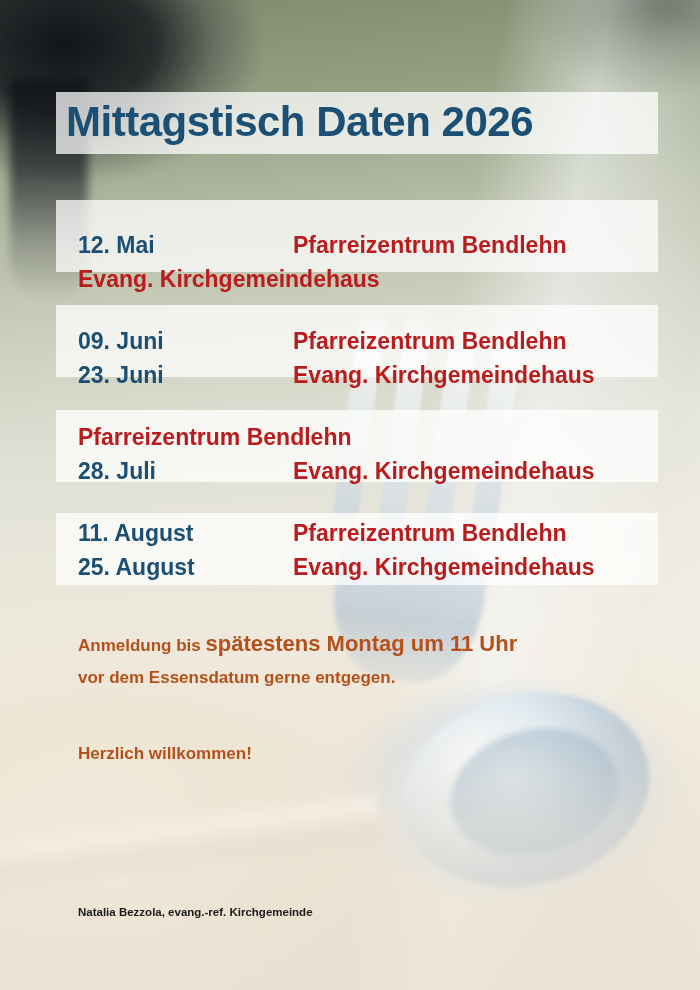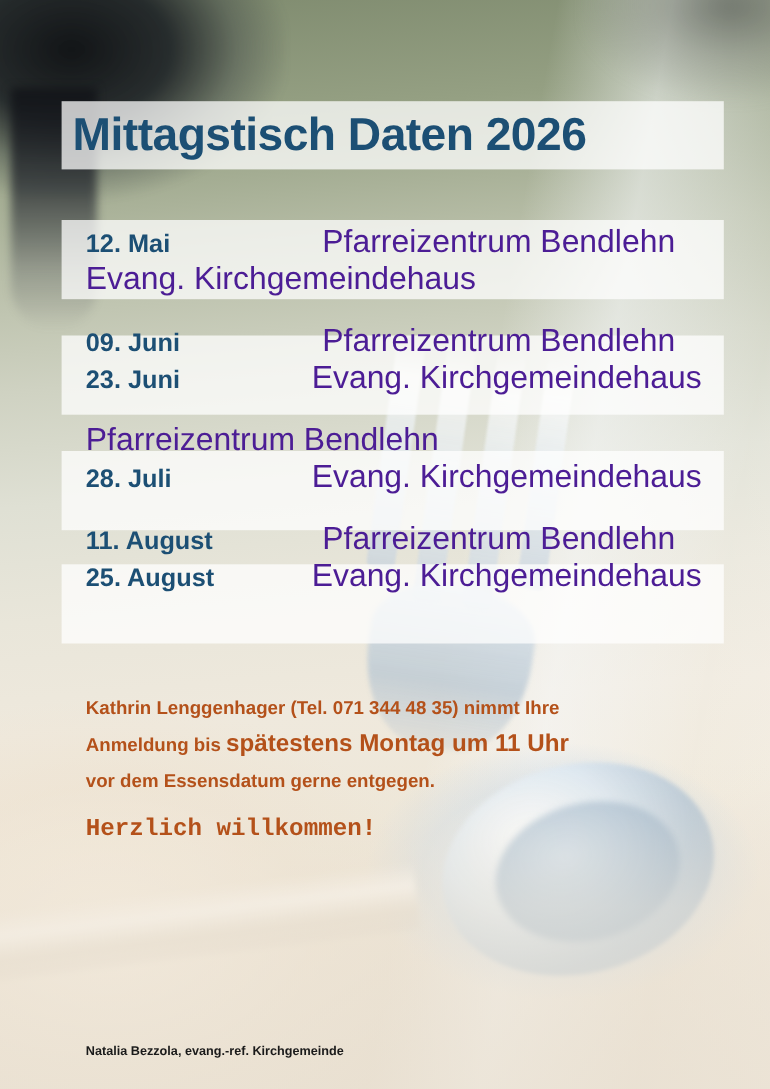--- a/index.html
+++ b/index.html
@@ -174,37 +174,38 @@
   }
 
   .schedule {
     position: absolute;
     left: 78px;
     top: 204px;
     width: 560px;
   }
   .group {
     margin-bottom: 22px;
+    margin-top: 28px;
   }
   .row {
     display: flex;
     align-items: baseline;
     height: 34px;
   }
   .row .date {
     width: 215px;
     font-size: 23px;
     font-weight: bold;
     color: #1c4f74;
     white-space: nowrap;
   }
   .row .place {
-    font-size: 29px;
-    font-weight: normal;
-    color: #4c1d95;
+    font-size: 23px;
+    font-weight: bold;
+    color: #b91c1c;
     white-space: nowrap;
   }
 
   .notice {
     position: absolute;
     left: 78px;
     top: 628px;
     width: 560px;
     color: #b4511a;
   }
@@ -223,39 +224,37 @@
     font-weight: bold;
   }
 
   .welcome {
     position: absolute;
     left: 78px;
     top: 740px;
     color: #b4511a;
   }
   .welcome .line {
-    font-size: 22px;
+    font-size: 17px;
     font-weight: bold;
     line-height: 27px;
     white-space: nowrap;
-    font-family: Liberation Mono, monospace;
   }
 
   .credits {
     position: absolute;
     left: 78px;
     top: 903px;
     color: #1a1a1a;
   }
   .credits .line {
     font-size: 11.5px;
     font-weight: bold;
     line-height: 19px;
     white-space: nowrap;
-    margin-top: 44px;
   }
 </style>
 </head>
 <body>
 
 <div class="poster">
 
   <div class="bg"></div>
   <div class="bg-dark-top"></div>
   <div class="bg-dark-stem"></div>
@@ -324,21 +323,20 @@
         </div>
         <div class="row">
           <span class="date">25. August</span>
           <span class="place">Evang. Kirchgemeindehaus</span>
         </div>
       </div>
 
     </div>
 
     <div class="notice">
-      <div class="line">Kathrin Lenggenhager (Tel. 071 344 48 35) nimmt Ihre</div>
       <div class="line line2">
         <span class="pre">Anmeldung bis </span><span class="big">spätestens Montag um 11 Uhr</span>
       </div>
       <div class="line">vor dem Essensdatum gerne entgegen.</div>
     </div>
 
     <div class="welcome">
       <div class="line">Herzlich willkommen!</div>
     </div>
 

